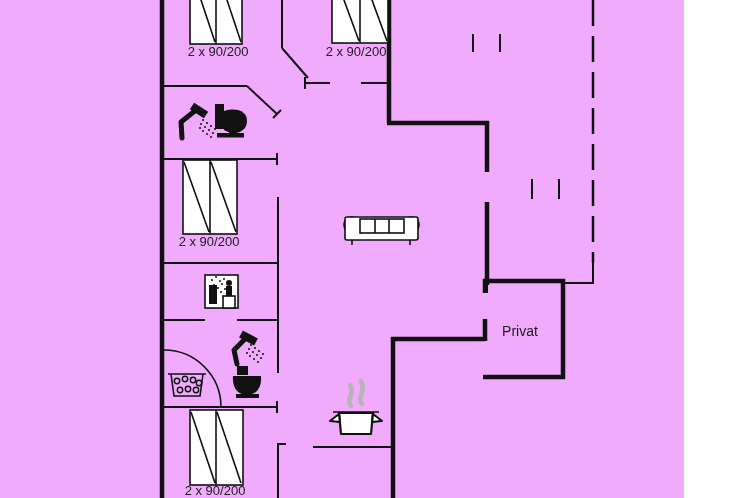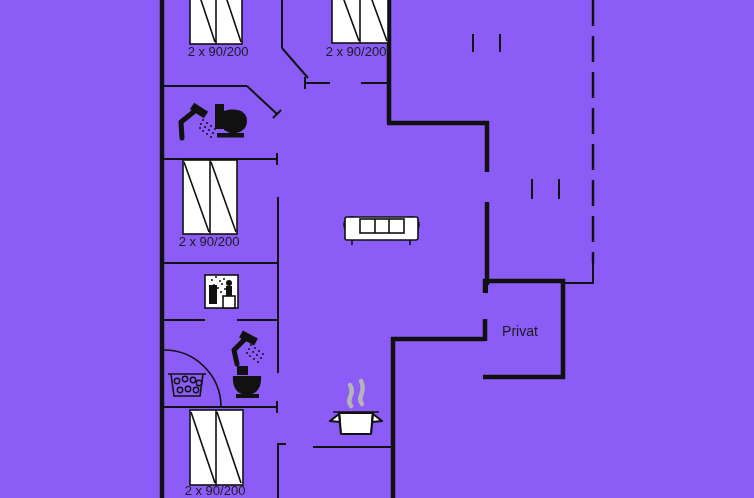--- a/index.html
+++ b/index.html
@@ -1,16 +1,16 @@
 <!DOCTYPE html>
 <html><head>
 <meta charset="utf-8">
 <style>
   html,body{margin:0;padding:0;background:#ffffff;}
-  #canvas{position:relative;width:754px;height:498px;background:#8b5cf6;overflow:hidden;}
+  #canvas{position:relative;width:684px;height:498px;background:#f0abfc;overflow:hidden;}
   svg{position:absolute;left:0;top:0;display:block;}
   .wall-thick{stroke:#111111;stroke-width:4.5;fill:none;stroke-linecap:butt;}
   .wall-thin{stroke:#111111;stroke-width:2;fill:none;stroke-linecap:butt;}
   .wall-dashed{stroke:#111111;stroke-width:2.5;fill:none;stroke-dasharray:26 10;}
   .furn{stroke:#111111;stroke-width:1.6;fill:#ffffff;}
   .furn-line{stroke:#111111;stroke-width:1.6;fill:none;}
   .solid{fill:#111111;stroke:none;}
   .arm{stroke:#111111;stroke-width:5;fill:none;stroke-linejoin:round;stroke-linecap:round;}
   .head{stroke:#111111;stroke-width:8;fill:none;stroke-linecap:butt;}
   .steam{stroke:#b5b5b5;stroke-width:4.5;fill:none;stroke-linecap:round;}

